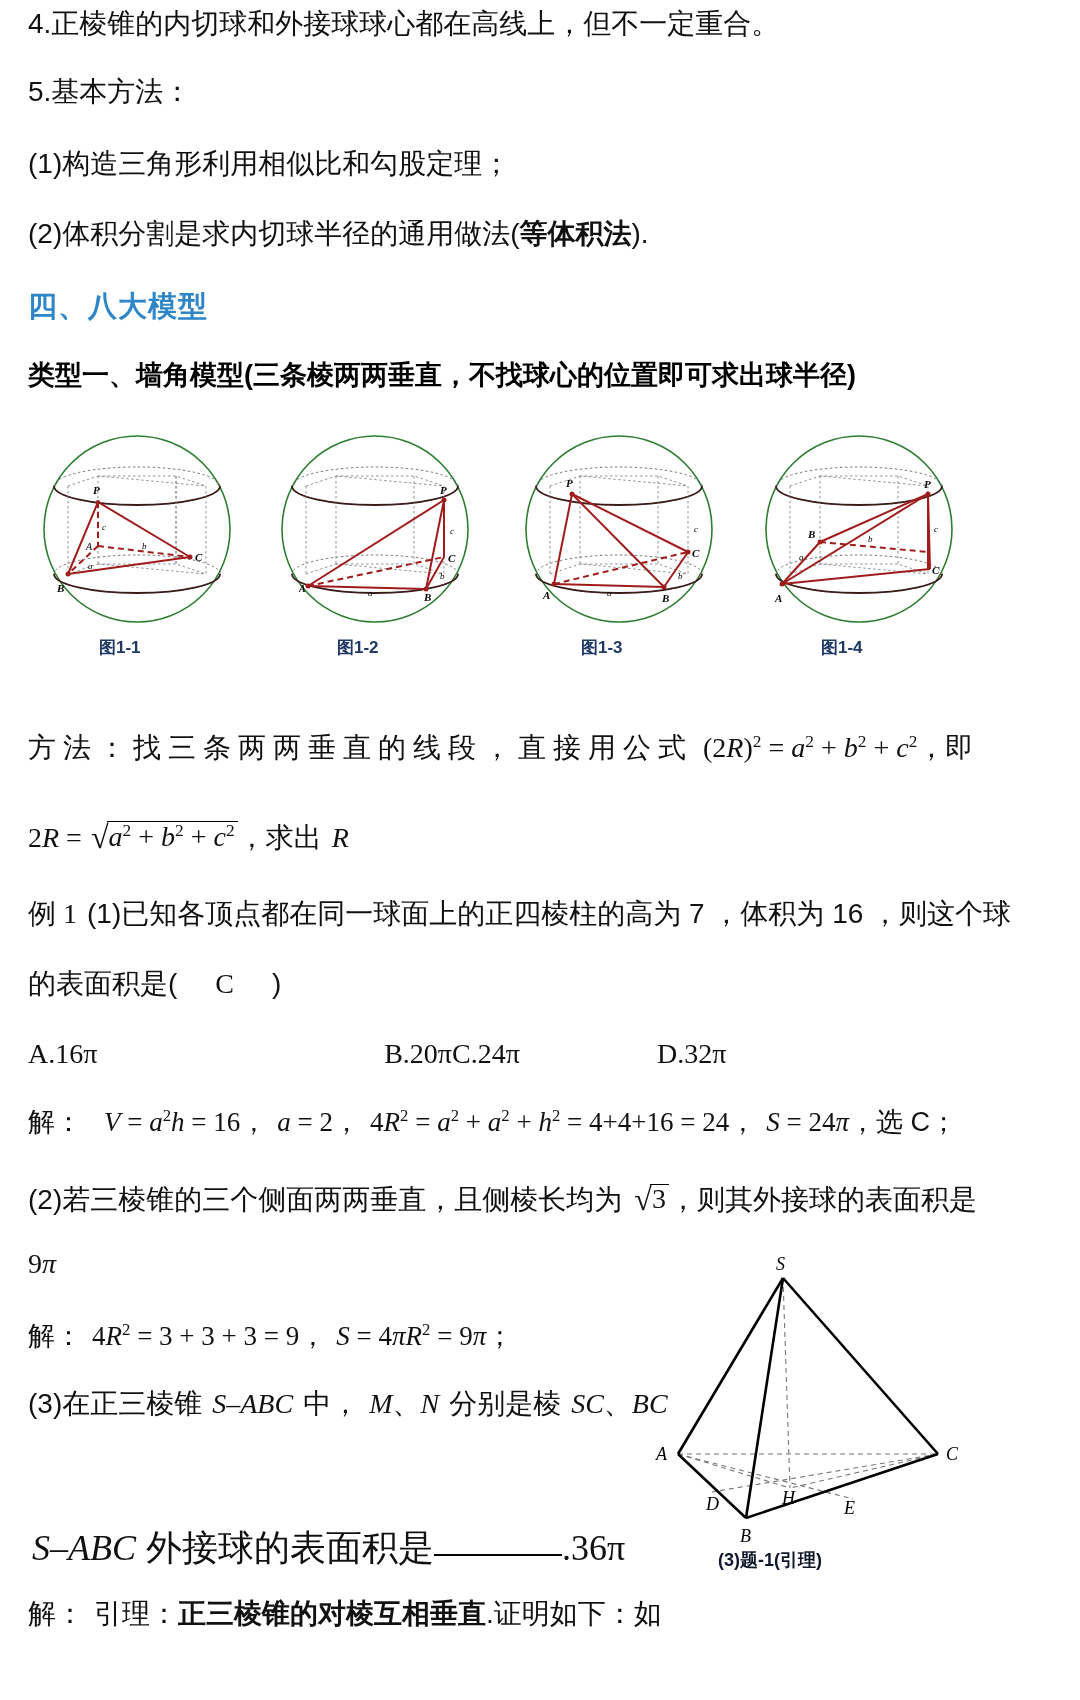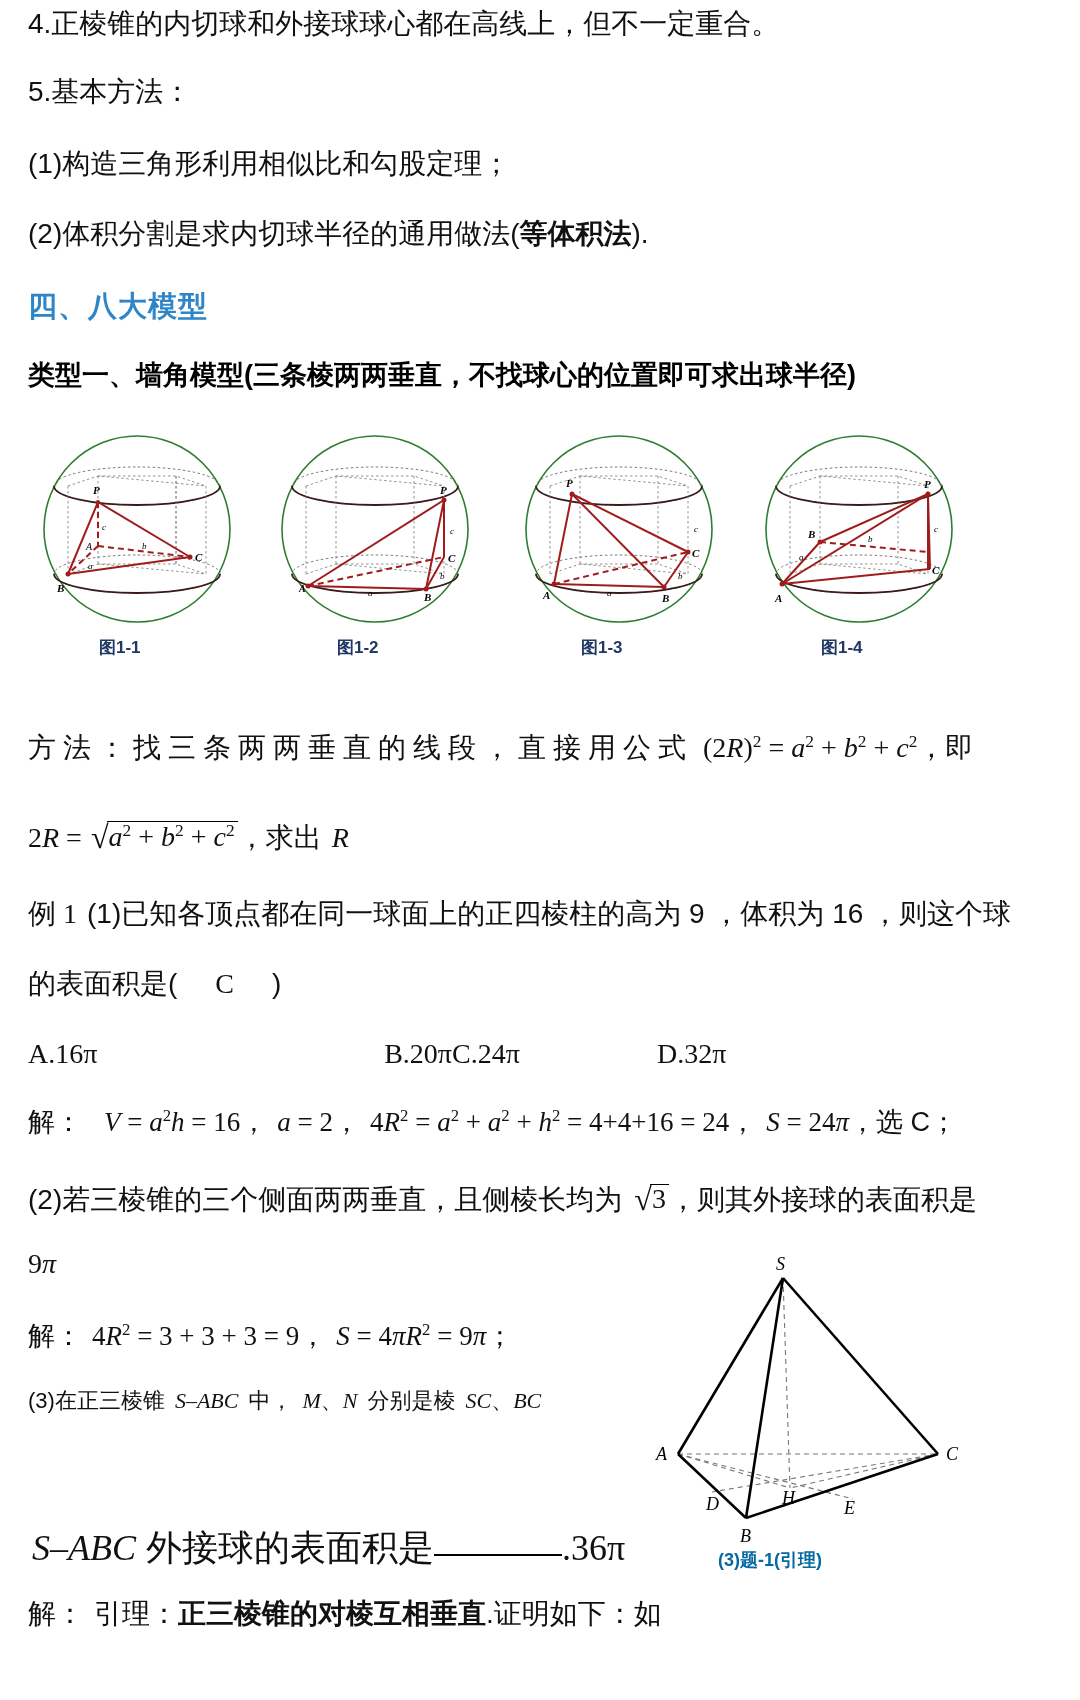--- a/index.html
+++ b/index.html
@@ -75,21 +75,21 @@
     width: 330px;
     height: 290px;
   }
   .tetra-cap {
     position: absolute;
     left: 718px;
     top: 1548px;
     font-size: 18px;
     font-weight: bold;
     font-family: "Liberation Sans", "DejaVu Sans", sans-serif;
-    color: #0369a1;
+    color: #0f172a;
   }
   .blankline {
     display: inline-block;
     border-bottom: 2px solid #000;
     width: 128px;
     height: 1px;
     vertical-align: 4px;
   }
   .sp { display: inline-block; width: 10px; }
   .sp2 { display: inline-block; width: 22px; }
@@ -282,21 +282,21 @@
   <div class="line" style="left:28px; top:733px; font-size:28px;">
     <span class="cn" style="letter-spacing:7px;">方法：</span><span class="cn" style="letter-spacing:7px;">找三条两两垂直的线段，直接用公式</span><span class="sp"></span><span class="mn">(2<span class="mi">R</span>)<sup class="en">2</sup> = <span class="mi">a</span><sup class="en">2</sup> + <span class="mi">b</span><sup class="en">2</sup> + <span class="mi">c</span><sup class="en">2</sup></span><span class="cn">，即</span>
   </div>
 
   <div class="line" style="left:28px; top:820px; font-size:28px;">
     <span class="mn">2<span class="mi">R</span> =
       <span class="sqrt-wrap"><span class="radic">√</span><span class="rad-body"><span class="mi">a</span><sup class="en">2</sup> + <span class="mi">b</span><sup class="en">2</sup> + <span class="mi">c</span><sup class="en">2</sup></span></span></span><span class="cn">，求出</span><span class="sp"></span><span class="mi">R</span>
   </div>
 
   <div class="line" style="left:28px; top:900px; font-size:28px;">
-    <span class="mn">例 1</span><span class="sp"></span><span class="cn">(1)已知各顶点都在同一球面上的正四棱柱的高为 9 ，体积为 16 ，则这个球</span>
+    <span class="mn">例 1</span><span class="sp"></span><span class="cn">(1)已知各顶点都在同一球面上的正四棱柱的高为 7 ，体积为 16 ，则这个球</span>
   </div>
 
   <div class="line" style="left:28px; top:970px; font-size:28px;">
     <span class="cn">的表面积是(</span><span class="sp3"></span><span class="mn">C</span><span class="sp3"></span><span class="cn">)</span>
   </div>
 
   <div class="line" style="left:28px; top:1040px; font-size:28px;">
     <span class="mn" style="display:inline-block;width:212px;">A.16π</span><span class="mn" style="display:inline-block;width:212px;text-align:right;">B.20π</span><span class="mn" style="display:inline-block;width:205px;">C.24π</span><span class="mn" style="display:inline-block;">D.32π</span>
   </div>
 
@@ -307,21 +307,21 @@
   <div class="line" style="left:28px; top:1182px; font-size:28px;">
     <span class="cn">(2)若三棱锥的三个侧面两两垂直，且侧棱长均为</span><span class="sp"></span><span class="mn"><span class="sqrt-wrap"><span class="radic">√</span><span class="rad-body">3</span></span></span><span class="cn">，则其外接球的表面积是</span>
   </div>
 
   <div class="line mn" style="left:28px; top:1250px; font-size:28px;">9<span class="mi">π</span></div>
 
   <div class="line" style="left:28px; top:1322px; font-size:27px;">
     <span class="cn">解：</span><span class="sp"></span><span class="mn">4<span class="mi">R</span><sup class="en">2</sup> = 3 + 3 + 3 = 9<span class="cn">，</span><span class="sp"></span><span class="mi">S</span> = 4<span class="mi">π</span><span class="mi">R</span><sup class="en">2</sup> = 9<span class="mi">π</span><span class="cn">；</span></span>
   </div>
 
-  <div class="line" style="left:28px; top:1390px; font-size:22px;">
+  <div class="line" style="left:28px; top:1390px; font-size:28px;">
     <span class="cn">(3)在正三棱锥</span><span class="sp"></span><span class="mi">S–ABC</span><span class="sp"></span><span class="cn">中，</span><span class="sp"></span><span class="mi">M</span><span class="cn">、</span><span class="mi">N</span><span class="sp"></span><span class="cn">分别是棱</span><span class="sp"></span><span class="mi">SC</span><span class="cn">、</span><span class="mi">BC</span>
   </div>
 
 
   <div class="line" style="left:32px; top:1530px; font-size:36px;">
     <span class="mi">S–ABC</span><span class="sp"></span><span class="cn">外接球的表面积是</span><span class="blankline"></span><span class="mn">.36π</span>
   </div>
 
   <div class="line" style="left:28px; top:1600px; font-size:28px;">
     <span class="cn">解：</span><span class="sp"></span><span class="cn">引理：</span><span class="cn" style="font-weight:bold;">正三棱锥的对棱互相垂直</span><span class="cn">.证明如下：如</span>

